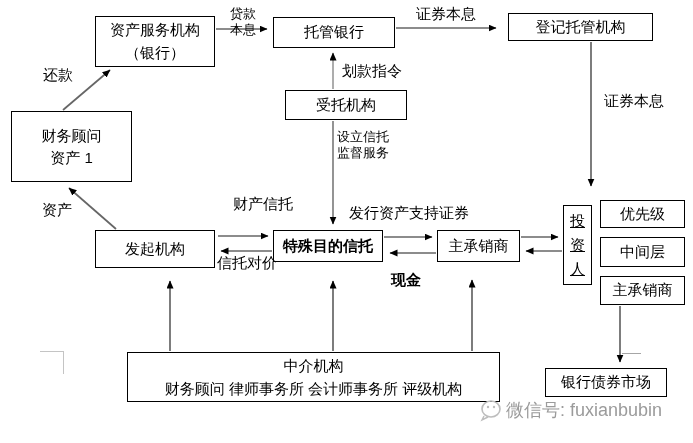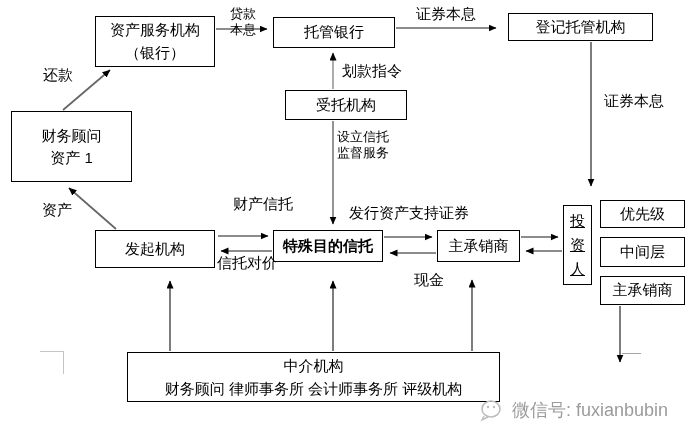--- a/index.html
+++ b/index.html
@@ -17,21 +17,21 @@
   .lbl2{position:absolute;font-size:13px;line-height:1.25;text-align:center;}
   .vtext{
     width:17px;word-break:break-all;line-height:24px;font-size:15px;text-align:center;text-decoration:underline;
   }
   .corner-mark{
     position:absolute;left:40px;top:351px;width:23px;height:22px;
     border-top:1px solid #c4c4c4;border-right:1px solid #c4c4c4;
   }
   .gray-tick{position:absolute;left:622px;top:353px;width:19px;height:1px;background:#a6a6a6;}
   #watermark{
-    position:absolute;left:480px;top:398px;display:flex;align-items:center;gap:6px;
+    position:absolute;left:480px;top:398px;display:flex;align-items:center;
     color:#9b9b9b;font-size:18px;
   }
 </style>
 </head>
 <body>
 
 <div id="canvas">
 
   <svg id="arrows" viewBox="0 0 693 443">
     <defs>
@@ -101,20 +101,23 @@
   </div>
 
   <div class="box" style="left:600px;top:237px;width:85px;height:30px;">
     <div>中间层</div>
   </div>
 
   <div class="box" style="left:600px;top:276px;width:85px;height:29px;">
     <div>主承销商</div>
   </div>
 
+  <div class="box" style="left:545px;top:368px;width:122px;height:29px;">
+    <div>银行债券市场</div>
+  </div>
 
   <div class="box" style="left:127px;top:352px;width:373px;height:50px;line-height:1.55;">
     <div>中介机构</div>
     <div>财务顾问 律师事务所 会计师事务所 评级机构</div>
   </div>
 
   <div class="lbl2" style="left:224px;top:6px;width:38px;">
     <div>贷款</div>
     <div>本息</div>
   </div>
@@ -122,21 +125,21 @@
   <div class="lbl" style="left:342px;top:62px;">划款指令</div>
   <div class="lbl" style="left:43px;top:66px;">还款</div>
   <div class="lbl" style="left:42px;top:201px;">资产</div>
   <div class="lbl" style="left:213px;top:195px;margin-left:20px;">财产信托</div>
   <div class="lbl" style="left:217px;top:254px;">信托对价</div>
   <div class="lbl2" style="left:337px;top:129px;text-align:center;">
     <div>设立信托</div>
     <div>监督服务</div>
   </div>
   <div class="lbl" style="left:349px;top:204px;">发行资产支持证券</div>
-  <div class="lbl" style="left:414px;top:271px;">现金</div>
+  <div class="lbl" style="left:391px;top:271px;font-weight:bold;">现金</div>
   <div class="lbl" style="left:604px;top:92px;">证券本息</div>
 
   <div class="corner-mark"></div>
   <div class="gray-tick"></div>
 
   <div id="watermark">
     <svg width="26" height="24" viewBox="0 0 26 24">
       <ellipse cx="11" cy="11" rx="9" ry="8" fill="none" stroke="#bdbdbd" stroke-width="1.6"></ellipse>
       <circle cx="8" cy="9" r="1.2" fill="#bdbdbd"></circle>
       <circle cx="14" cy="9" r="1.2" fill="#bdbdbd"></circle>

